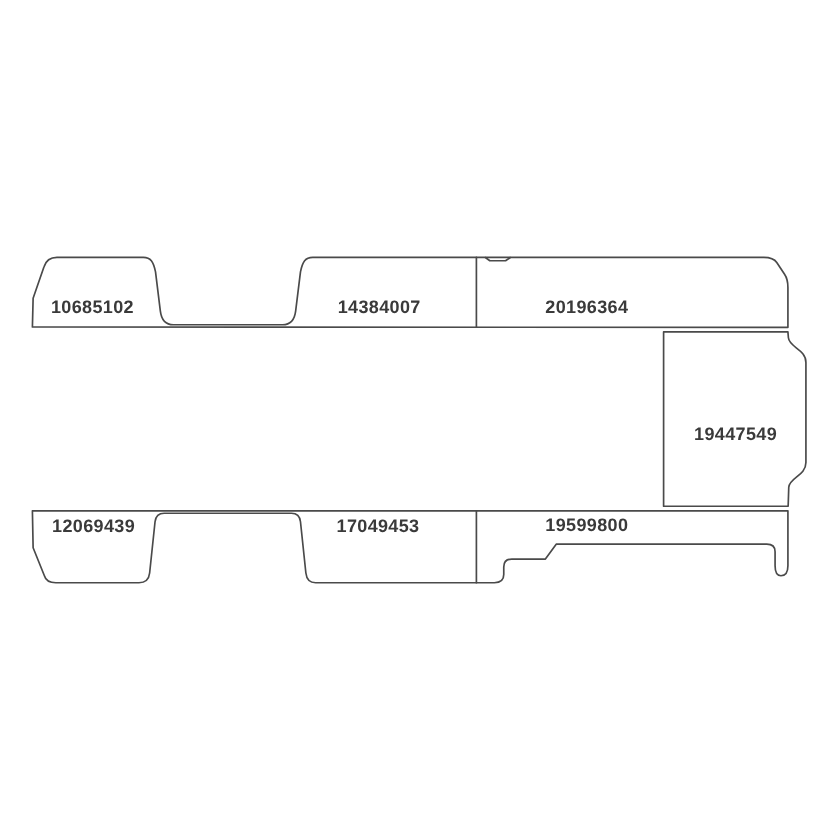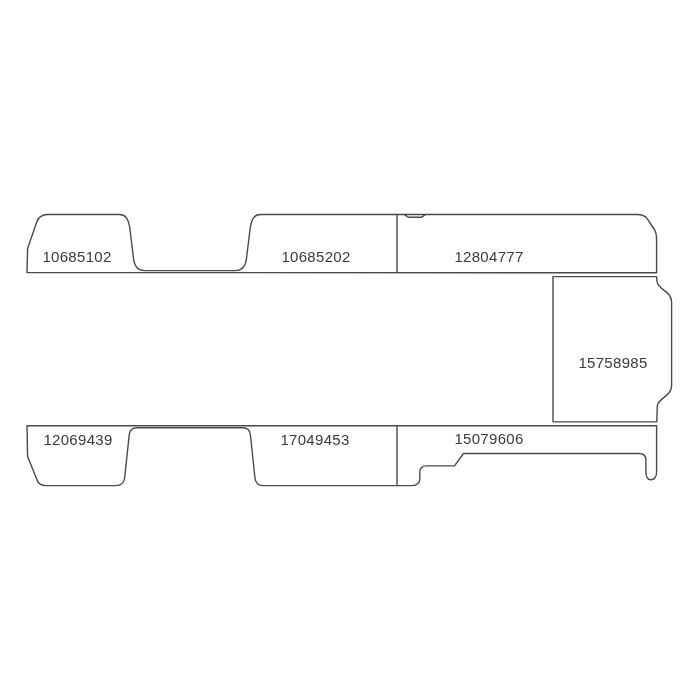--- a/index.html
+++ b/index.html
@@ -9,21 +9,21 @@
   }
   html,body{margin:0;padding:0;}
   body{
     width:700px;height:700px;
     background:var(--color-background);
     font-family:"Liberation Sans", sans-serif;
     overflow:hidden;
   }
   .stage{
     position:relative;
-    width:556px;height:700px;
+    width:556px;height:700px;font-weight:bold;
   }
   .stage svg{
     position:absolute;inset:0;
     width:700px;height:700px;
     display:block;
   }
   .outline{
     fill:none;
     stroke:var(--color-line);
     stroke-width:1.4;
@@ -100,20 +100,20 @@
          L 124.7 477.5
          Q 123.8 485.6 115.8 485.6
          L 46.5 485.6
          Q 38.6 485.6 37 479.8
          L 27.6 456.5 Z"></path>
 
     <path class="outline" d="M 397 425.7 L 397 485.6"></path>
   </svg>
 
   <div class="part-label" style="left:77px;top:256px">10685102</div>
-  <div class="part-label" style="left:316px;top:256px">10685202</div>
-  <div class="part-label" style="left:489px;top:256px">12804777</div>
-  <div class="part-label" style="left:613px;top:362px">15758985</div>
+  <div class="part-label" style="left:316px;top:256px">14384007</div>
+  <div class="part-label" style="left:489px;top:256px">20196364</div>
+  <div class="part-label" style="left:613px;top:362px">19447549</div>
   <div class="part-label" style="left:78px;top:439px">12069439</div>
   <div class="part-label" style="left:315px;top:439px">17049453</div>
-  <div class="part-label" style="left:489px;top:438px">15079606</div>
+  <div class="part-label" style="left:489px;top:438px">19599800</div>
 
 </div>
 
 </body></html>

